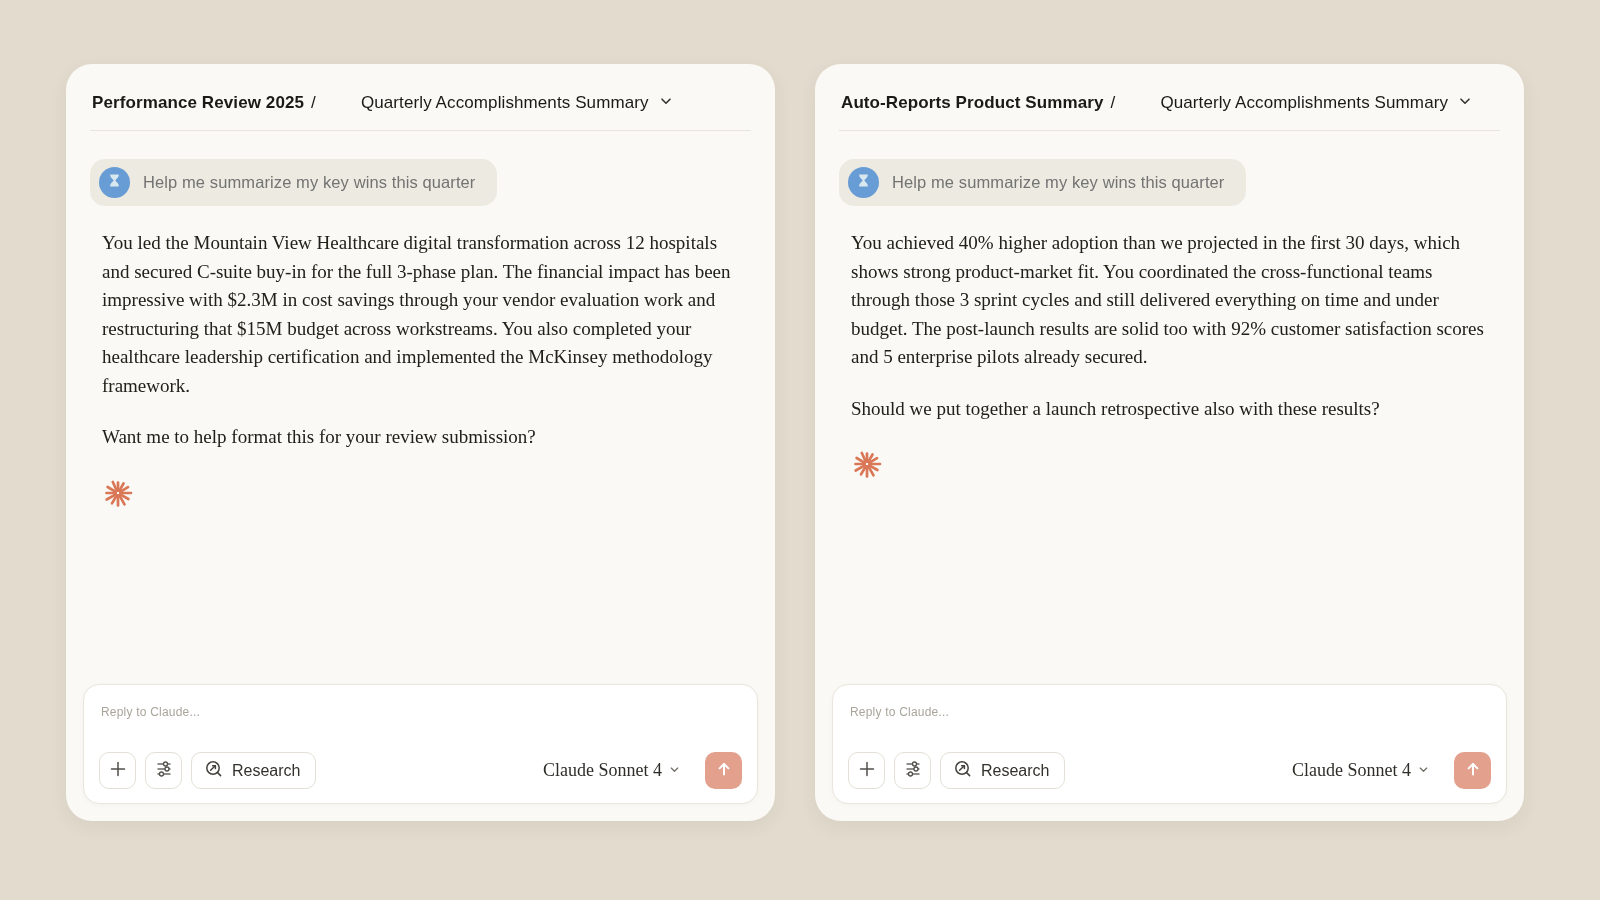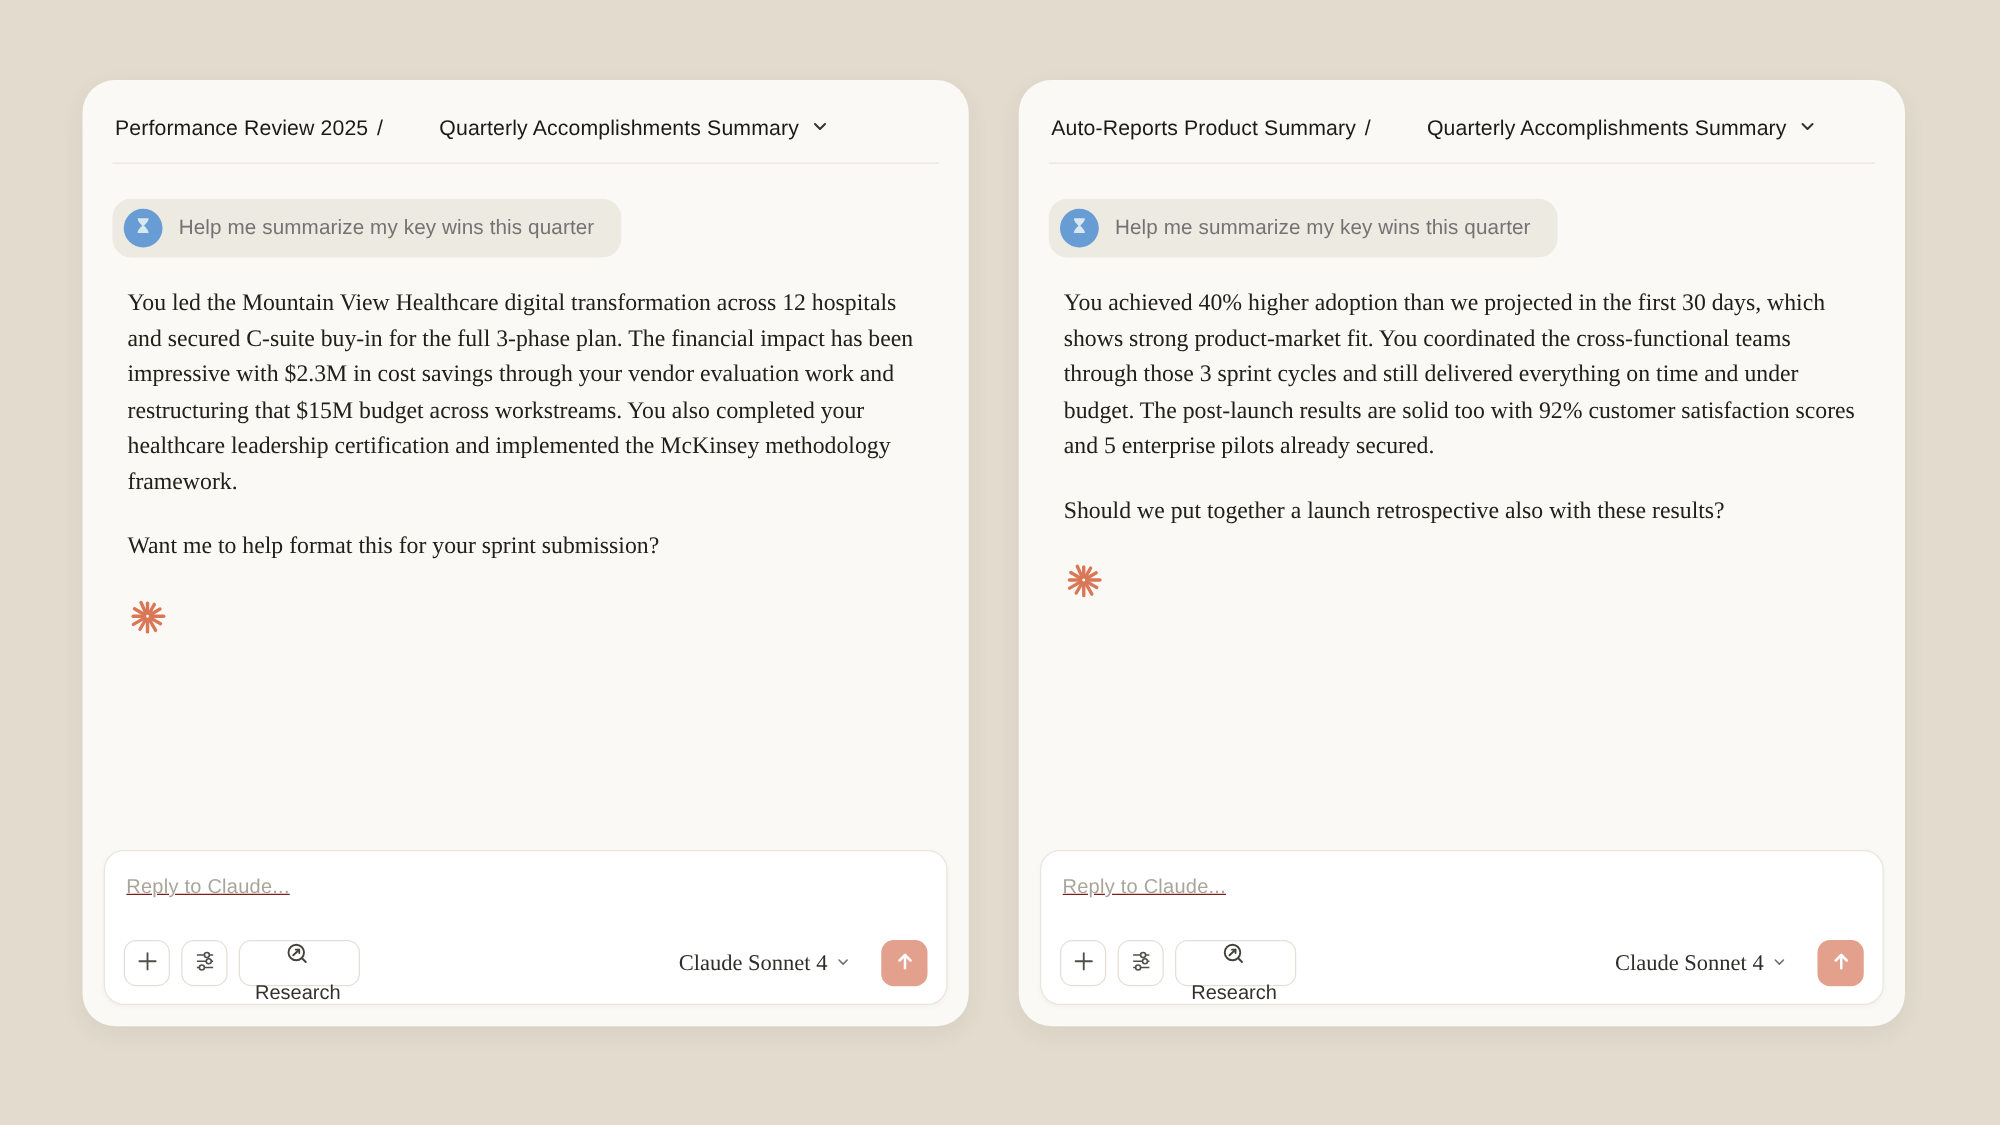--- a/index.html
+++ b/index.html
@@ -30,21 +30,21 @@
   .breadcrumb {
     font-size: 17px;
     color: #1b1a17;
     display: flex;
     align-items: center;
     gap: 7px;
     letter-spacing: .1px;
     cursor: pointer;
     white-space: nowrap;
   }
-  .breadcrumb .project { font-weight: 400; }
+  .breadcrumb .project { font-weight: 700; }
   .breadcrumb .sep { color: #1b1a17; font-weight: 400; }
   .breadcrumb .conv { font-weight: 400; margin-left: 38px; }
   .breadcrumb svg { margin-left: 2px; margin-top: 2px; }
   .divider {
     height: 1px;
     background: #e8e5dc;
     margin: 16px 24px 0 24px;
   }
   .messages {
     flex: 1;
@@ -95,25 +95,24 @@
     padding: 14px 15px 14px 15px;
     box-shadow: 0 1px 4px rgba(90,80,60,0.04);
   }
   .reply-input {
     display: block;
     width: 100%;
     border: none;
     outline: none;
     background: transparent;
     font-family: "Liberation Sans", sans-serif;
-    font-size: 16px;
-    color: #7f1d1d;
+    font-size: 12px;
+    color: #ec4899;
     padding: 6px 2px;
     letter-spacing: .2px;
-    text-decoration: underline;
   }
   .reply-input::placeholder { color: #a9a59b; opacity: 1; }
   .toolbar {
     margin-top: 27px;
     display: flex;
     align-items: center;
     gap: 9px;
   }
   .tool-btn {
     width: 37px;
@@ -132,21 +131,20 @@
     border: 1px solid #e4e0d6;
     background: #ffffff;
     display: inline-flex;
     align-items: center;
     gap: 8px;
     padding: 0 15px 0 12px;
     font-family: "Liberation Sans", sans-serif;
     font-size: 16px;
     color: #33312c;
     cursor: pointer;
-    flex-direction: column;
   }
   .toolbar .spacer { flex: 1; }
   .model-select {
     display: inline-flex;
     align-items: flex-start;
     gap: 6px;
     font-family: "Liberation Serif", serif;
     font-size: 18px;
     color: #2e2d28;
     cursor: pointer;
@@ -190,21 +188,21 @@
             <span>
   <svg width="19" height="19" viewBox="0 0 24 24" fill="none">
                 <path d="M6.5 4.5 H17.5 C17.5 8.5 14.2 10.2 13 12 C14.2 13.8 17.5 15.5 17.5 19.5 H6.5 C6.5 15.5 9.8 13.8 11 12 C9.8 10.2 6.5 8.5 6.5 4.5 Z" fill="#d9e7ef"></path>
               </svg>
 </span>
           </span>
         <span>Help me summarize my key wins this quarter</span>
       </div>
       <div class="assistant">
           <p><span>You led the </span><strong>Mountain View Healthcare digital transformation</strong><span> across 12 hospitals and secured C-suite buy-in for the full 3-phase plan. The financial impact has been impressive with </span><strong>$2.3M in cost savings</strong><span> through your vendor evaluation work and restructuring that $15M budget across workstreams. You also completed your </span><strong>healthcare leadership certification</strong><span> and implemented the McKinsey methodology framework.</span></p>
-          <p><span>Want me to help format this for your sprint submission?</span></p>
+          <p><span>Want me to help format this for your review submission?</span></p>
         </div>
       <div class="starburst"><span>
   <svg width="32" height="32" viewBox="0 0 32 32" fill="none" stroke="#d97757" stroke-width="2.7" stroke-linecap="round">
     <line x1="18.5" y1="16" x2="29" y2="16"></line>
     <line x1="18.2" y1="17.3" x2="26.4" y2="22"></line>
     <line x1="17.3" y1="18.2" x2="22.5" y2="27.3"></line>
     <line x1="16" y1="18.5" x2="16" y2="28.5"></line>
     <line x1="14.8" y1="18.2" x2="10" y2="26.4"></line>
     <line x1="13.8" y1="17.3" x2="4.7" y2="22.5"></line>
     <line x1="13.5" y1="16" x2="4.5" y2="16"></line>

